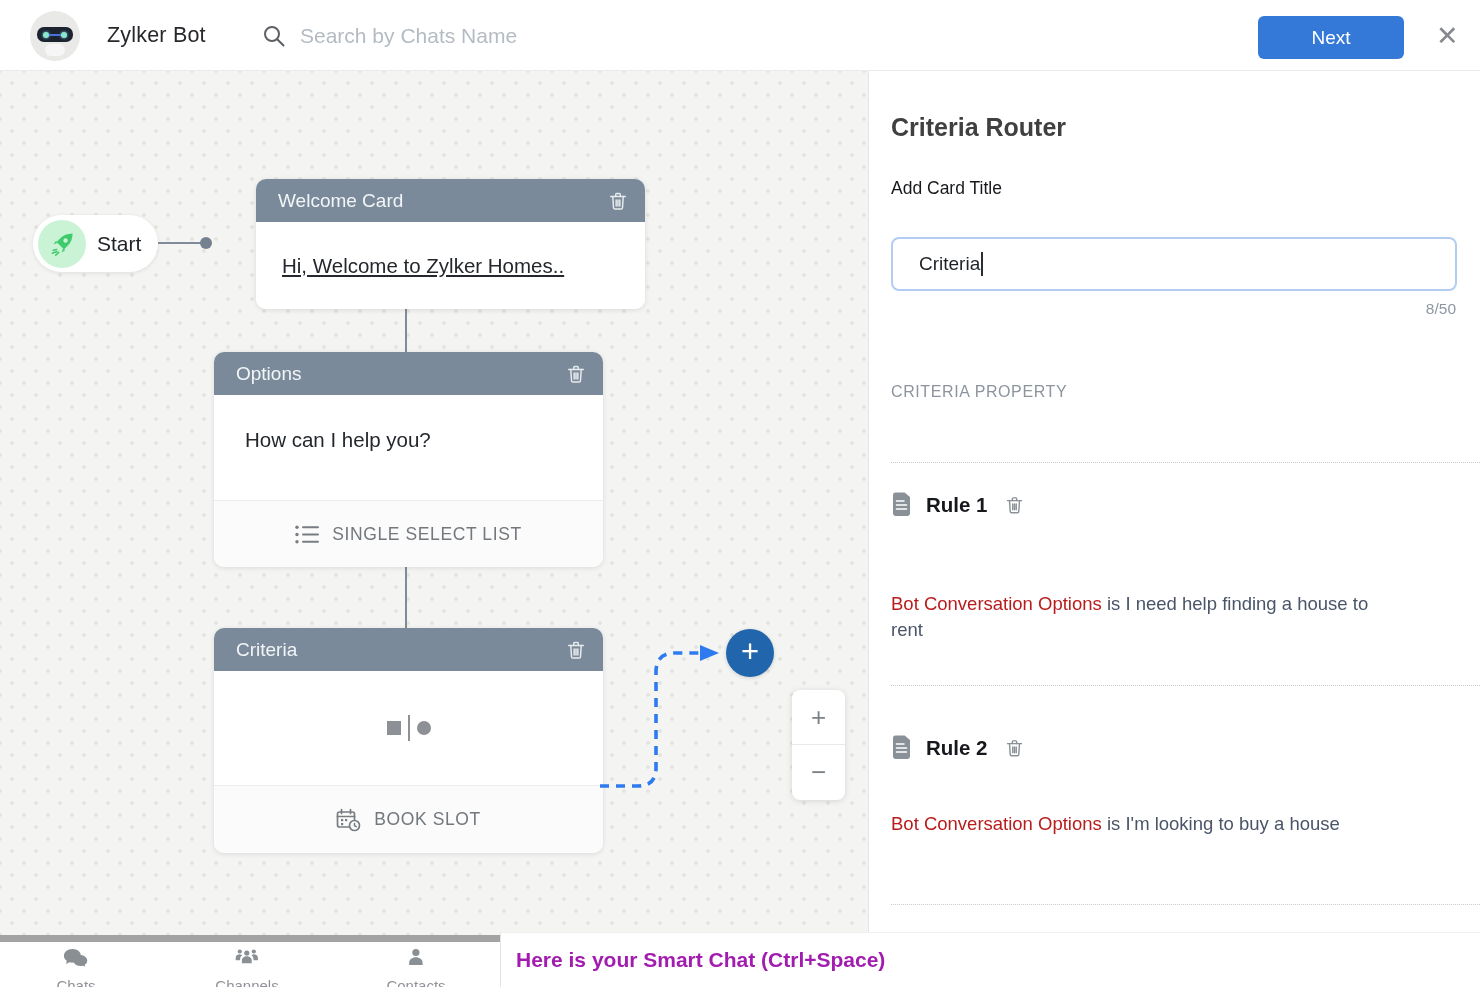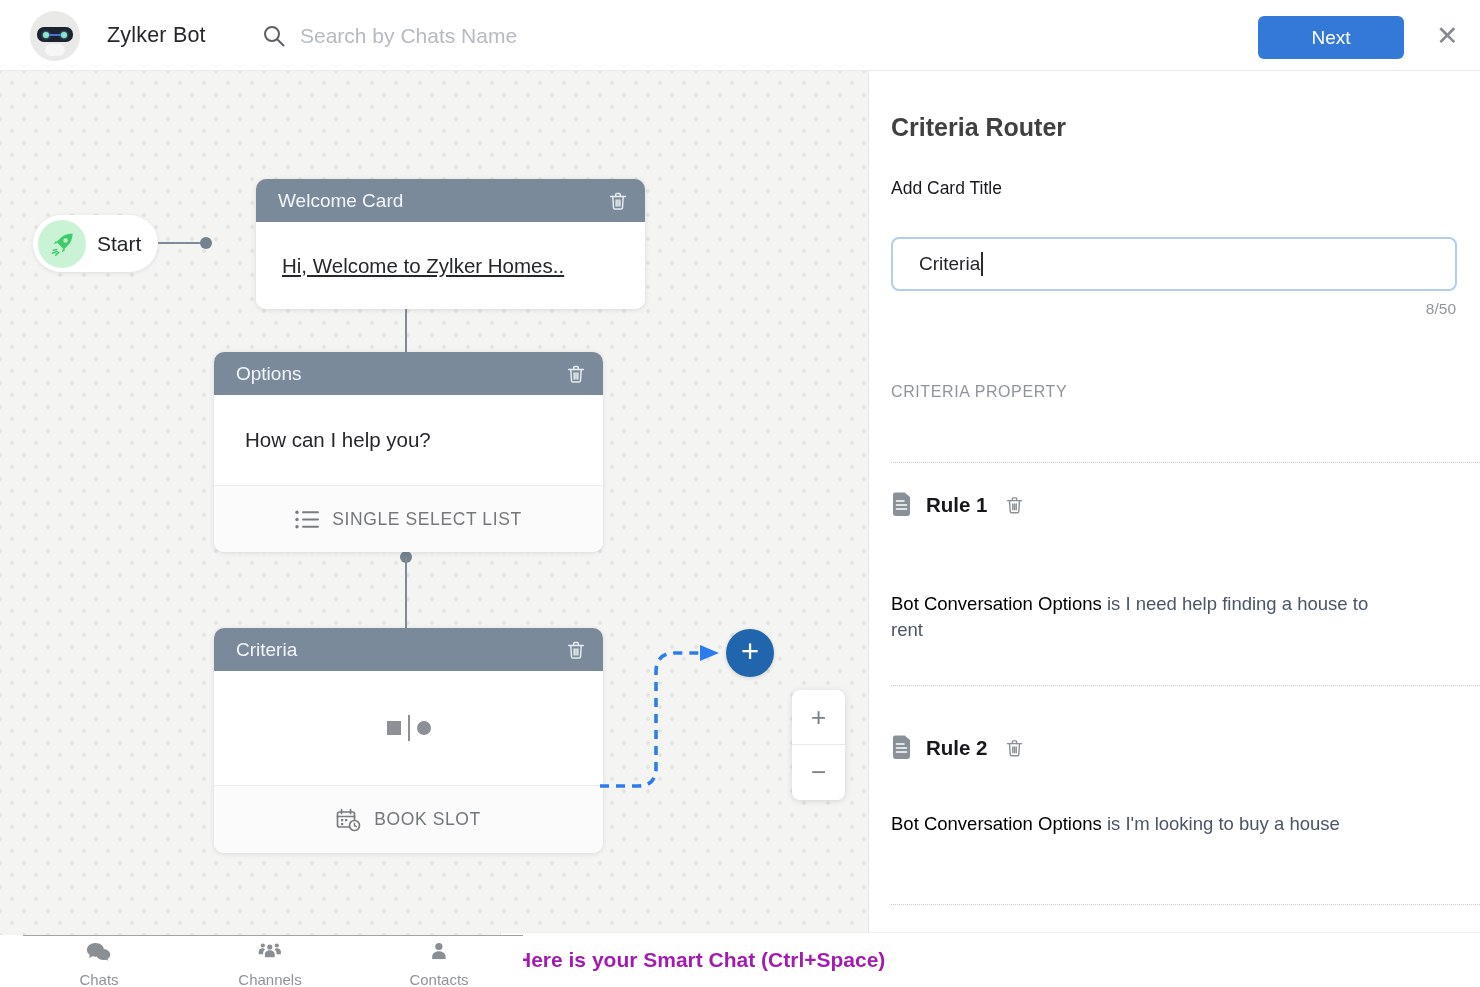--- a/index.html
+++ b/index.html
@@ -58,21 +58,21 @@
   .flow-card .ftr { border-top:1px solid #ededed; background:#fbfbfb; border-radius:0 0 10px 10px;
                     display:flex; align-items:center; justify-content:center; gap:13px;
                     color:#73787d; font-size:17.5px; letter-spacing:.6px; }
 
   .card-welcome { left:214px; top:108px;margin-left:42px; }
   .card-welcome .bdy { height:87px; display:flex; align-items:center; padding-left:26px;
                        font-size:20.5px; color:#24282c;text-decoration:underline; }
   .card-options { left:214px; top:281px; }
   .card-options .bdy { height:90px; display:flex; align-items:center; padding-left:31px;
                        font-size:20.5px; color:#24282c; border-radius:0; }
-  .card-options .ftr { height:67px; }
+  .card-options .ftr { height:67px;margin-top:15px; }
   .card-criteria { left:214px; top:557px; }
   .card-criteria .bdy { height:114px; display:flex; align-items:center; justify-content:center;
                         border-radius:0; }
   .card-criteria .ftr { height:68px; }
 
   .crit-glyph { display:flex; align-items:center; gap:7px; }
   .crit-glyph .sq { width:14px; height:14px; background:#8d9196; }
   .crit-glyph .bar { width:2px; height:26px; background:#8d9196; }
   .crit-glyph .ci { width:14px; height:14px; border-radius:50%; background:#8d9196; }
 
@@ -105,25 +105,25 @@
   .div1 { top:391px; } .div2 { top:614px; } .div3 { top:833px; }
 
   .rule-head { position:absolute; left:22px; display:flex; align-items:center; gap:14px; }
   .rule-head .doc { width:21px; height:25px; }
   .rule-name { font-size:20.5px; font-weight:700; color:#16181c; }
   .rule-trash { width:21px; height:24px; color:#8a9097; cursor:pointer; margin-left:2px; }
   .rh1 { top:421px; } .rh2 { top:664px; }
   .rule-desc { position:absolute; left:22px; width:492px; font-size:18.5px; line-height:25.5px;
                color:#4a5568; }
   .rd1 { top:520px; } .rd2 { top:740px; }
-  .rule-link { color:#000000; cursor:pointer; }
+  .rule-link { color:#b91c1c; cursor:pointer; }
 
   
   .tabsbar { position:absolute; left:0; top:935px; width:500px; height:52px; background:#fff;
-             border-top:1px solid #a3a3a3; z-index:25;margin-left:23px; }
+             border-top:7px solid #a3a3a3; z-index:25; }
   .tab { position:absolute; top:5px; transform:translateX(-50%); text-align:center; cursor:pointer; }
   .tab .ticon { width:27px; height:25px; margin:0 auto; color:#8a8f94; }
   .tab .tlabel { font-size:15px; color:#8f9398; margin-top:1px; }
   .tab1 { left:76px; } .tab2 { left:247px; } .tab3 { left:416px; }
   .chatbar { position:absolute; left:500px; top:932px; width:980px; height:55px; background:#fff;
              border-top:1px solid #efefef; border-left:1px solid #e4e4e4; z-index:24;
              display:flex; align-items:center; cursor:text; }
   .chat-placeholder { margin-left:15px; font-size:21px; color:#a21caf;font-weight:bold; }
 </style>
 </head>

